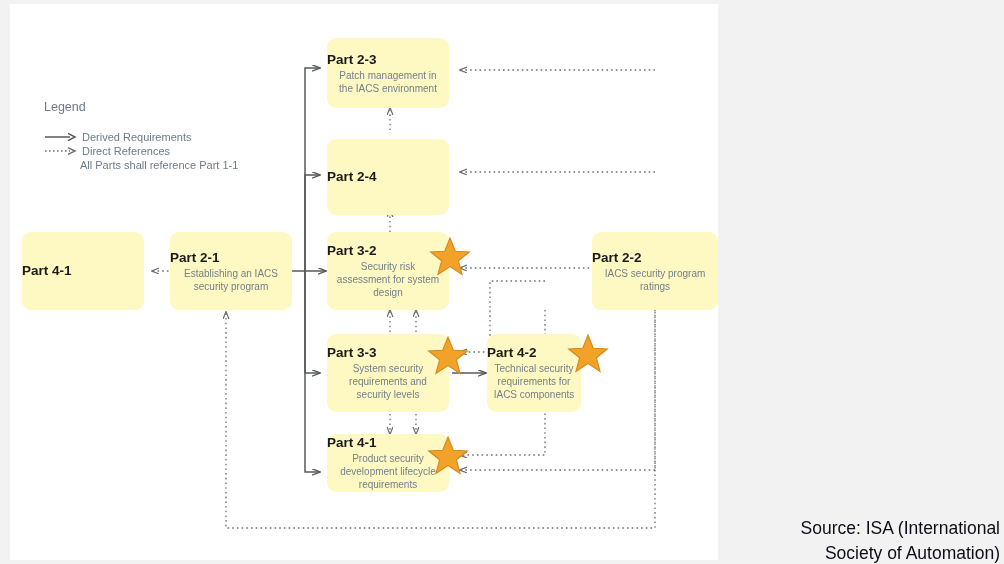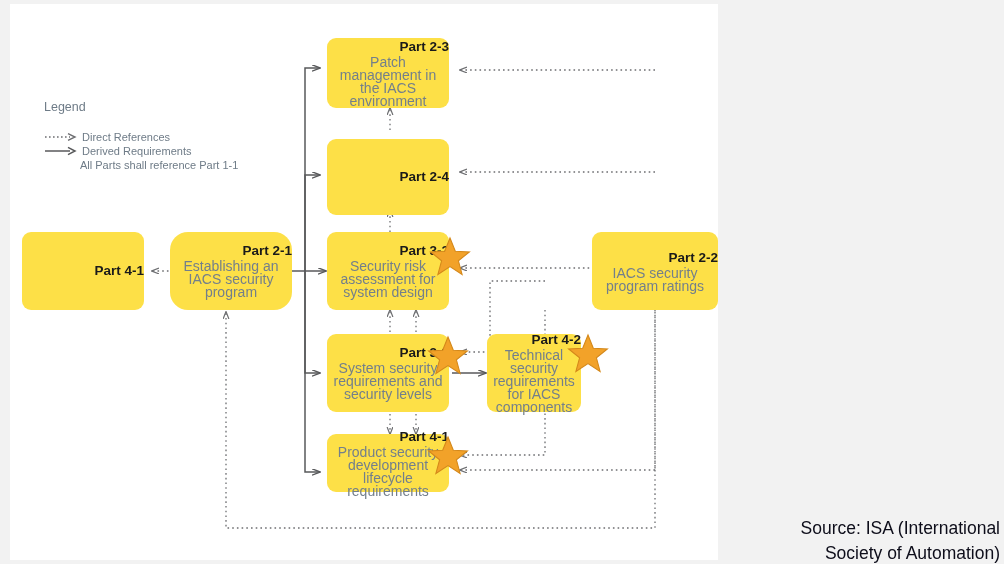--- a/index.html
+++ b/index.html
@@ -10,33 +10,33 @@
     overflow:hidden;
     position:relative;
   }
   #canvas{
     position:absolute;left:10px;top:4px;width:708px;height:556px;
     background:#ffffff;
   }
   #svg-layer{position:absolute;left:0;top:0;width:1004px;height:564px;}
   .node{
     position:absolute;
-    background:#fde047;
+    background:#fef9c3;
     border-radius:9px;
     box-sizing:border-box;
     display:flex;flex-direction:column;
-    align-items:flex-end;justify-content:center;
+    align-items:flex-start;justify-content:center;
     text-align:center;
     color:#6e7b87;
   }
   .node .ttl{
     font-weight:bold;font-size:13.5px;color:#1a1a1a;
     line-height:15px;margin-bottom:2px;
   }
-  .node .desc{font-size:14px;line-height:13px;color:#737f8b;padding:0 6px;}
+  .node .desc{font-size:10px;line-height:13px;color:#737f8b;padding:0 6px;}
   .star{position:absolute;width:44px;height:44px;pointer-events:none;}
   #legend{position:absolute;left:44px;top:100px;width:250px;color:#6e7b87;}
   #legend .lg-title{font-size:12.5px;color:#6e7b87;margin-bottom:16px;}
   #legend .lg-row{display:flex;align-items:center;height:14px;}
   #legend .lg-txt{font-size:11px;color:#6e7b87;margin-left:4px;}
   #legend .lg-note{font-size:11px;color:#6e7b87;margin-left:36px;margin-top:1px;}
   #source{
     position:absolute;left:744px;top:516px;width:256px;
     font-size:17.5px;line-height:25px;color:#0d0d1a;text-align:right;
   }
@@ -82,42 +82,42 @@
     <path d="M390,232 L390,210" marker-end="url(#ah-dot)"></path>
     <path d="M390,130 L390,108" marker-end="url(#ah-dot)"></path>
   </g>
 </svg>
 
 <div id="legend">
   <div class="lg-title">Legend</div>
 
   <div class="lg-row">
     <svg width="34" height="12">
+      <path d="M1,6 L26,6" stroke="#58595b" stroke-width="1.5" fill="none"></path>
+      <path d="M24,2.4 L31,6 L24,9.6" stroke="#58595b" stroke-width="1.5" fill="none"></path>
+    </svg>
+    <span class="lg-txt">Derived Requirements</span>
+  </div>
+
+  <div class="lg-row">
+    <svg width="34" height="12">
       <path d="M1,6 L26,6" stroke="#6d6e71" stroke-width="1.4" fill="none" stroke-dasharray="1.6 2.4"></path>
       <path d="M24,2.6 L31,6 L24,9.4" stroke="#6d6e71" stroke-width="1.4" fill="none"></path>
     </svg>
     <span class="lg-txt">Direct References</span>
-  </div>
-
-  <div class="lg-row">
-    <svg width="34" height="12">
-      <path d="M1,6 L26,6" stroke="#58595b" stroke-width="1.5" fill="none"></path>
-      <path d="M24,2.4 L31,6 L24,9.6" stroke="#58595b" stroke-width="1.5" fill="none"></path>
-    </svg>
-    <span class="lg-txt">Derived Requirements</span>
   </div>
 
   <div class="lg-note">All Parts shall reference Part 1-1</div>
 </div>
 
 <div class="node" style="left:22px;top:232px;width:122px;height:78px;">
   <div class="ttl">Part 4-1</div>
 </div>
 
-<div class="node" style="left:170px;top:232px;width:122px;height:78px;border-radius:18px;">
+<div class="node" style="left:170px;top:232px;width:122px;height:78px;">
   <div class="ttl">Part 2-1</div>
   <div class="desc">Establishing an IACS security program</div>
 </div>
 
 <div class="node" style="left:592px;top:232px;width:126px;height:78px;">
   <div class="ttl">Part 2-2</div>
   <div class="desc">IACS security program ratings</div>
 </div>
 
 <div class="node" style="left:327px;top:38px;width:122px;height:70px;">

